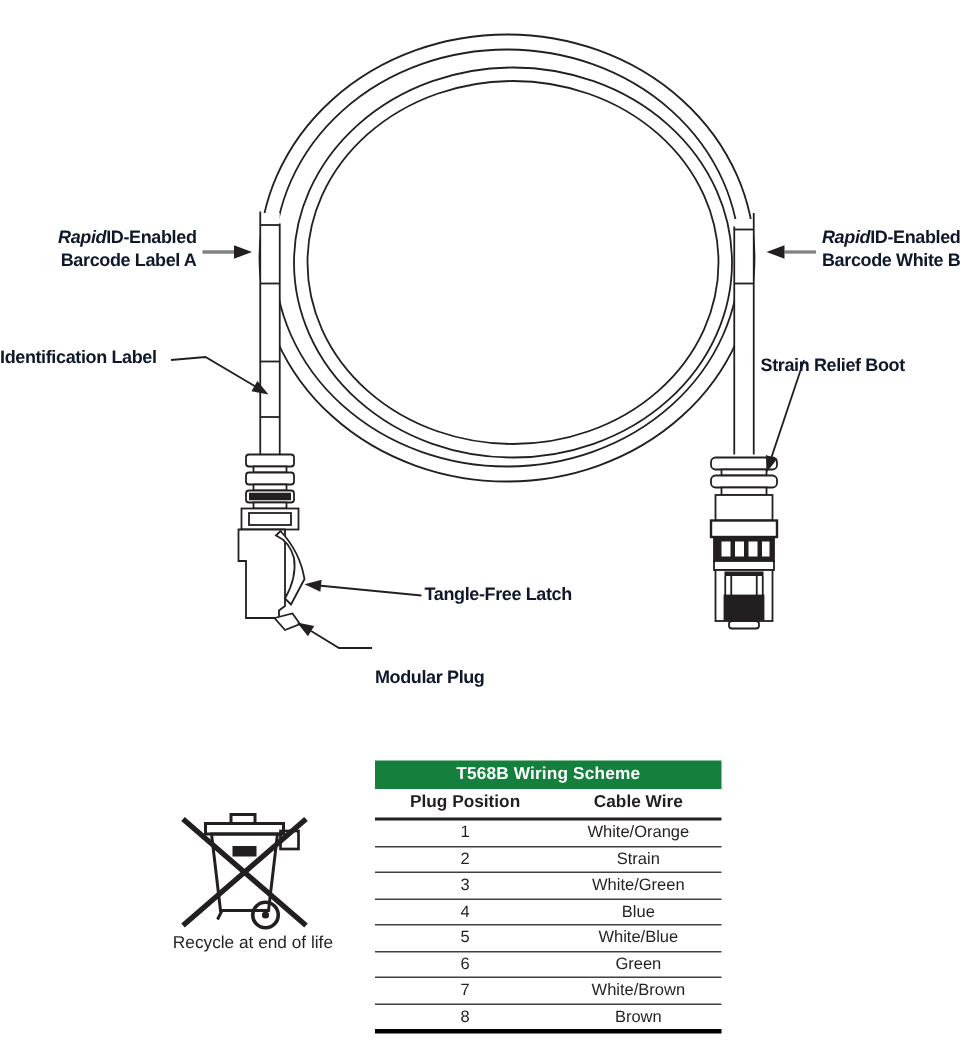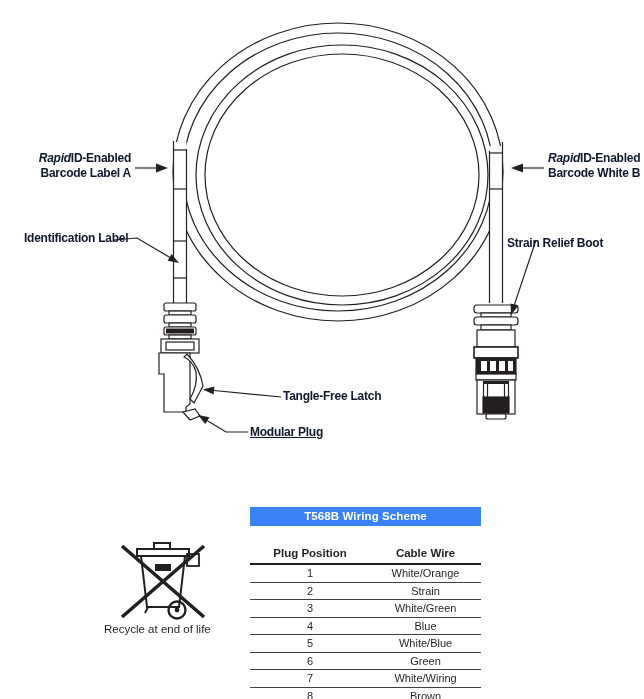--- a/index.html
+++ b/index.html
@@ -12,38 +12,38 @@
   .callout {
     position:absolute; font-size:12px; font-weight:bold; letter-spacing:-0.25px;
     line-height:15px; white-space:nowrap; color:#0f172a;
   }
   .callout .ital { font-style:italic; }
   .align-right { text-align:right; }
 
   
   .wiring-box { position:absolute; left:250px; top:507px; width:231px; }
   .tbl-title {
-    background:#3b82f6; color:#ffffff; font-weight:bold; font-size:11.5px;
+    background:#15803d; color:#ffffff; font-weight:bold; font-size:11.5px;
     text-align:center; padding:3px 0 4px 0; letter-spacing:0.1px;
   }
   .wiring-box table { width:100%; border-collapse:collapse; }
   .wiring-box th {
     font-weight:bold; font-size:11.5px; text-align:center;
-    padding:21px 0 4px 0; border-bottom:2.5px solid #231f20;
+    padding:3px 0 4px 0; border-bottom:2.5px solid #231f20;
   }
   .wiring-box td {
     font-size:11px; text-align:center; padding:2px 0 2.5px 0;
     border-bottom:1.6px solid #404041;
   }
   .wiring-box tr.last td { border-bottom:3px solid #000000; }
   .col-pos { width:52%; }
   .col-wire { width:48%; }
 
   
-  .recycle-wrap { position:absolute; left:104px; top:537px; width:118px; text-align:left; }
+  .recycle-wrap { position:absolute; left:104px; top:537px; width:118px; text-align:right; }
   .recycle-caption { font-size:11.5px; color:#231f20; margin-top:-2px; white-space:nowrap; }
 </style>
 </head>
 <body>
 
 <div class="stage">
 
   <svg width="644" height="470" viewBox="0 0 644 470">
     <g fill="none" stroke="#231f20" stroke-width="1.2">
 
@@ -148,27 +148,27 @@
   <div class="callout align-right" style="right:513px; top:151px;">
     <span class="ital">Rapid</span><span>ID-Enabled</span><br>
     <span>Barcode Label A</span>
   </div>
 
   <div class="callout" style="left:548px; top:151px;">
     <span class="ital">Rapid</span><span>ID-Enabled</span><br>
     <span>Barcode White B</span>
   </div>
 
-  <div class="callout" style="left:24px; top:231px;">Identification Label</div>
+  <div class="callout" style="left:0; top:231px;">Identification Label</div>
 
   <div class="callout" style="left:507px; top:220px;margin-top:16px;">Strain Relief Boot</div>
 
   <div class="callout" style="left:283px; top:389px;">Tangle-Free Latch</div>
 
-  <div class="callout" style="left:250px; top:425px;text-decoration:underline;">Modular Plug</div>
+  <div class="callout" style="left:250px; top:444px;">Modular Plug</div>
 
   <div class="recycle-wrap">
     <svg width="118" height="88" viewBox="0 0 118 88">
       <g fill="none" stroke="#231f20" stroke-width="2">
 
         <rect x="50" y="6" width="16" height="6"></rect>
         <rect x="33" y="12" width="52" height="7"></rect>
 
         <rect x="83" y="17" width="12" height="12" stroke-width="1.8"></rect>
 
@@ -217,21 +217,21 @@
         <tr>
           <td>5</td>
           <td>White/Blue</td>
         </tr>
         <tr>
           <td>6</td>
           <td>Green</td>
         </tr>
         <tr>
           <td>7</td>
-          <td>White/Wiring</td>
+          <td>White/Brown</td>
         </tr>
         <tr class="last">
           <td>8</td>
           <td>Brown</td>
         </tr>
       </tbody>
     </table>
   </div>
 
 </div>

